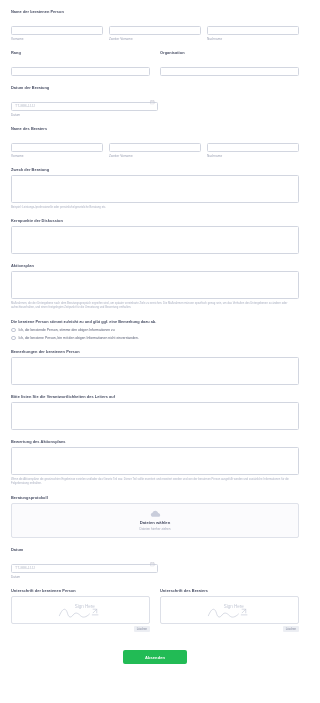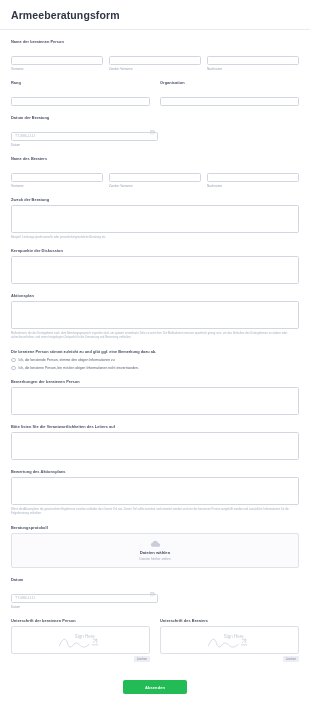--- a/index.html
+++ b/index.html
@@ -234,23 +234,20 @@
     padding: 4.5px 22px;
     cursor: pointer;
     letter-spacing: 0.1px;
   }
 </style>
 </head>
 <body>
 
 <div class="page">
 
-  <div class="form-header">
-    <div class="form-title">Armeeberatungsform</div>
-  </div>
 
   <div class="form-body">
 
     <div class="field-block">
       <label class="field-label">Name der beratenen Person</label>
       <div class="row-3">
         <div class="col">
           <input class="input" type="text" value="" style="">
           <span class="sub-label">Vorname</span>
         </div>

